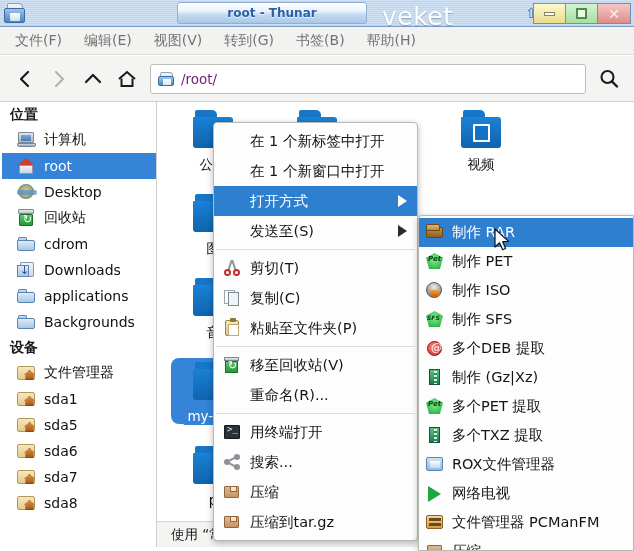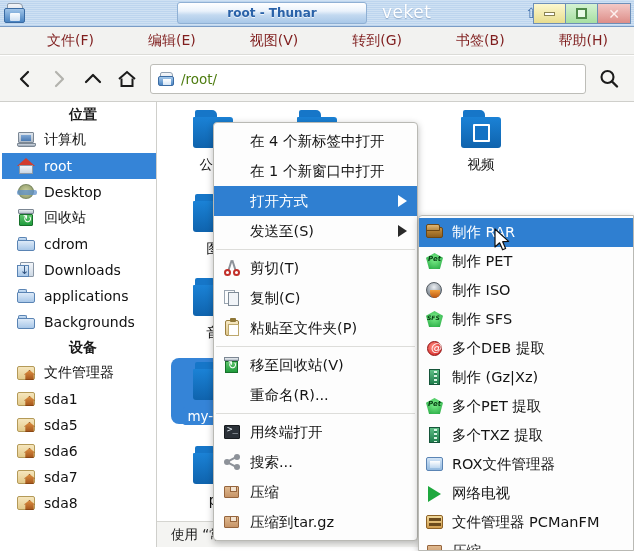--- a/index.html
+++ b/index.html
@@ -51,21 +51,21 @@
     border: 1px solid #8fb0d4;
     border-radius: 3px;
     display: flex; align-items: center; justify-content: center;
   }
   .tb-title {
     font-size: 12px; color: #2a62a8; font-weight: bold;
     text-shadow: 0 1px 0 rgba(255,255,255,.7);
   }
   .tb-veket {
     position: absolute; left: 382px; top: 2px;
-    font-size: 17px; color: #ffffff; letter-spacing: .5px;
+    font-size: 25px; color: #ffffff; letter-spacing: .5px;
     text-shadow: 0 1px 1px rgba(60,100,150,.45);
   }
   .tb-uparrow {
     position: absolute; left: 524px; top: 5px; width: 14px; height: 16px;
     color: #3f6ea8; font-size: 14px; line-height: 16px; text-align: center;
   }
   .tb-btns {
     position: absolute; right: 3px; top: 3px; height: 21px;
     display: flex; gap: 0px; border: 1px solid #6d8fb8;
   }
@@ -81,21 +81,21 @@
   .tb-max i { display:block; width:11px; height:11px; background:#eafbe8; border:2px solid #4e8a49; }
   .tb-close b { font-size: 14px; color: #fdf0ef; font-weight: bold; line-height:1; }
 
   
   .menubar {
     position: absolute; left: 0; top: 27px; width: 634px; height: 28px;
     background: #f2f2f0;
     border-bottom: 1px solid #dcdcd8;
     display: flex; align-items: center; padding-left: 12px; gap: 16px;
   }
-  .menubar .mi { font-size: 14px; color: #7f1d1d; padding: 2px 3px; margin-left: 32px; }
+  .menubar .mi { font-size: 14px; color: #737373; padding: 2px 3px; }
 
   
   .toolbar {
     position: absolute; left: 0; top: 56px; width: 634px; height: 46px;
     background: #f4f4f2;
     border-bottom: 1px solid #cfcfcb;
     display: flex; align-items: center; padding: 0 8px;
   }
   .navbtn { width: 34px; height: 34px; display:flex; align-items:center; justify-content:center; }
   .navbtn svg { display:block; }
@@ -112,30 +112,29 @@
     background: linear-gradient(#f4f6f9,#d8e0ea); border:1px solid #93a1b1; border-radius:2px 3px 1px 1px;
   }
   .pathbar .pfolder .fr {
     position:absolute; left:0; top:4px; width:16px; height:10px;
     background: linear-gradient(#a5c8ea,#4b85c3); border:1px solid #3a6ba3; border-radius:2px;
   }
   .pathbar .pfolder .fr:after{
     content:""; position:absolute; left:4px; top:2px; width:8px; height:6px;
     background: linear-gradient(#ffffff,#d5e5f5);
   }
-  .pathtext { font-size: 13.5px; color: #4d7c0f; }
+  .pathtext { font-size: 13.5px; color: #701a75; }
   .searchbtn { width: 34px; height: 34px; display:flex; align-items:center; justify-content:center; }
 
   
   .sidebar {
     position: absolute; left: 2px; top: 102px; width: 155px; bottom: 4px;
     background: #ffffff;
     border-right: 1px solid #cfcfcb;
     overflow: hidden;
-    text-align: center;
   }
   .sb-head {
     font-size: 14px; font-weight: bold; color: #1b1b1b;
     padding: 4px 0 3px 8px;
   }
   .sb-item {
     height: 26px; display: flex; align-items: center; gap: 7px;
     padding-left: 15px; font-size: 14px; color: #111;
   }
   .sb-item.sel { background: #3584d7; color: #ffffff; }
@@ -617,21 +616,21 @@
     </div>
     <div class="statusbar">
       <span>使用 “常</span>
     </div>
   </div>
 
   <div class="ctxmenu">
 
     <div class="cm-row">
       <span class="cm-ico"></span>
-      <span class="cm-label">在 4 个新标签中打开</span>
+      <span class="cm-label">在 1 个新标签中打开</span>
     </div>
     <div class="cm-row">
       <span class="cm-ico"></span>
       <span class="cm-label">在 1 个新窗口中打开</span>
     </div>
     <div class="cm-row sel">
       <span class="cm-ico"></span>
       <span class="cm-label">打开方式</span>
       <span class="cm-arrow"></span>
     </div>

